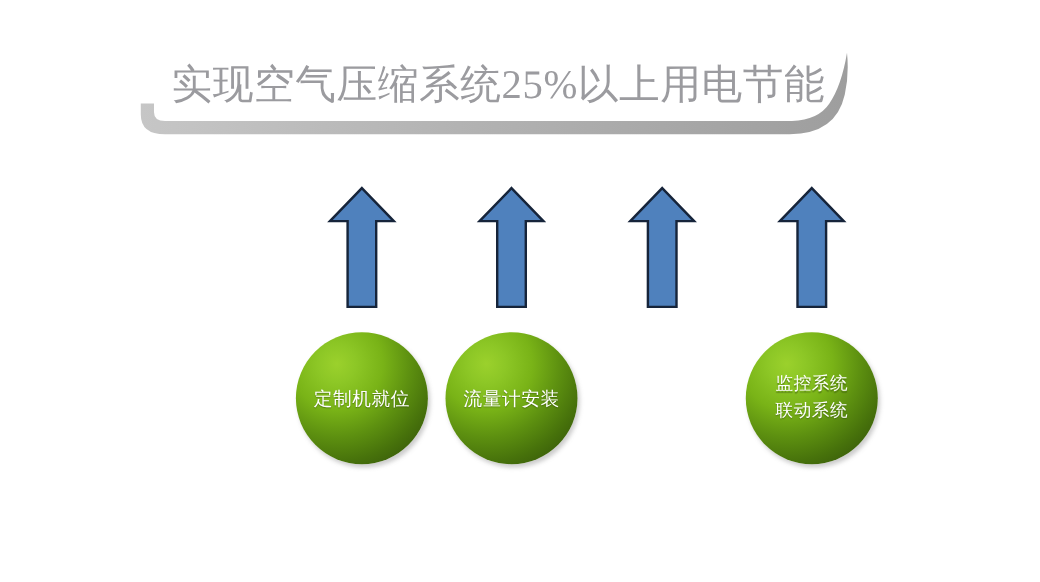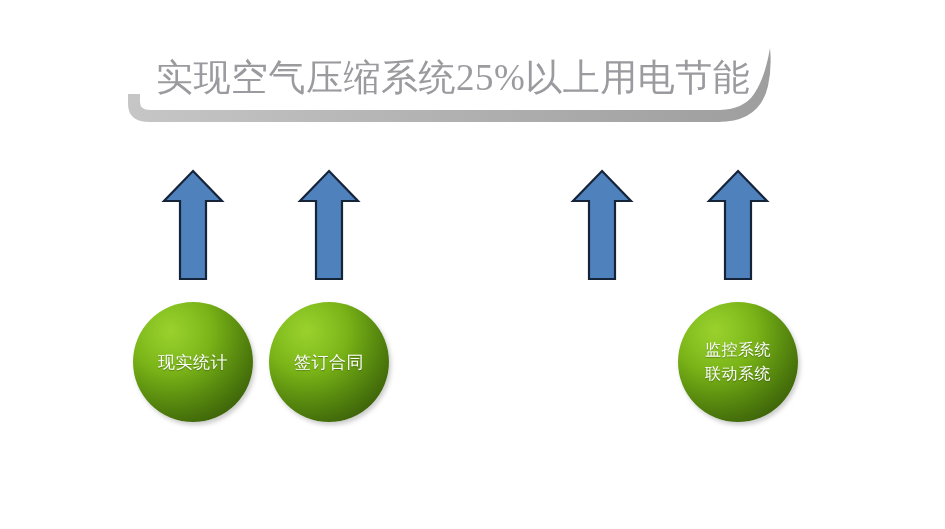--- a/index.html
+++ b/index.html
@@ -150,42 +150,42 @@
                L 30 76
                Q 20 76 20 68
                L 20 60
                Z" fill="url(#swooshGrad)"></path>
     </svg>
     <div id="title-text">实现空气压缩系统25%以上用电节能</div>
   </div>
 
   <div id="flow">
 
-    <div class="column" style="left:128px;">
+
+    <div class="column" style="left:264px;">
       <div class="arrow-wrap">
         <svg viewBox="0 0 64 114" xmlns="http://www.w3.org/2000/svg">
           <path d="M32 3 L61 33 L45 33 L45 111 L19 111 L19 33 L3 33 Z" fill="#4f81bd" stroke="#16243a" stroke-width="2.2" stroke-linejoin="miter"></path>
         </svg>
       </div>
       <div class="circle">
-        <span class="circle-label">现实统计</span>
-      </div>
-    </div>
-
-    <div class="column" style="left:264px;">
+        <span class="circle-label">定制机就位</span>
+      </div>
+    </div>
+
+    <div class="column" style="left:400px;">
       <div class="arrow-wrap">
         <svg viewBox="0 0 64 114" xmlns="http://www.w3.org/2000/svg">
           <path d="M32 3 L61 33 L45 33 L45 111 L19 111 L19 33 L3 33 Z" fill="#4f81bd" stroke="#16243a" stroke-width="2.2" stroke-linejoin="miter"></path>
         </svg>
       </div>
       <div class="circle">
-        <span class="circle-label">签订合同</span>
-      </div>
-    </div>
-
+        <span class="circle-label">流量计安装</span>
+      </div>
+    </div>
 
     <div class="column" style="left:537px;">
       <div class="arrow-wrap">
         <svg viewBox="0 0 64 114" xmlns="http://www.w3.org/2000/svg">
           <path d="M32 3 L61 33 L45 33 L45 111 L19 111 L19 33 L3 33 Z" fill="#4f81bd" stroke="#16243a" stroke-width="2.2" stroke-linejoin="miter"></path>
         </svg>
       </div>
     </div>
 
     <div class="column" style="left:673px;">

